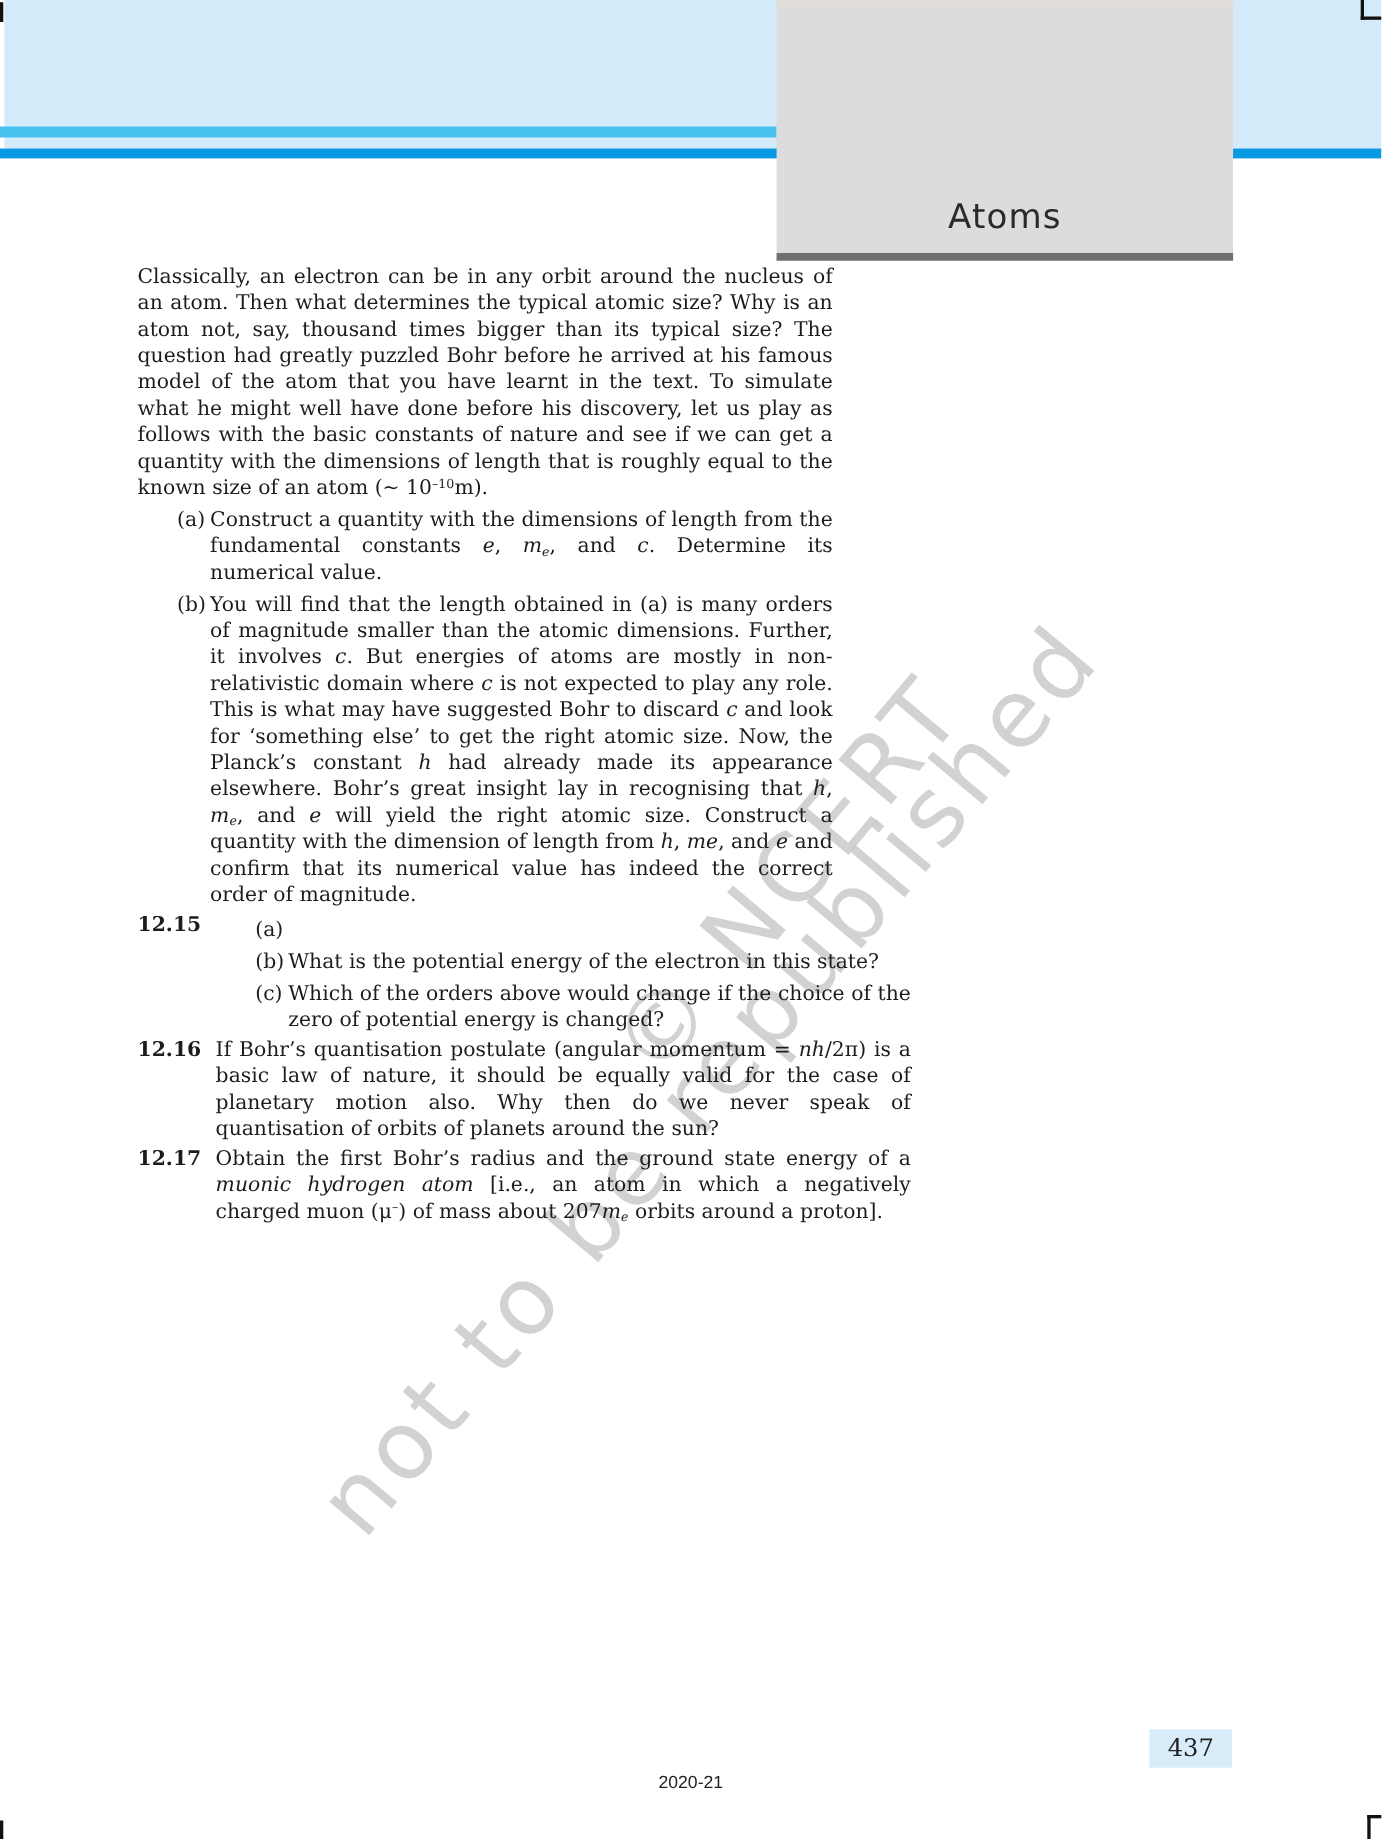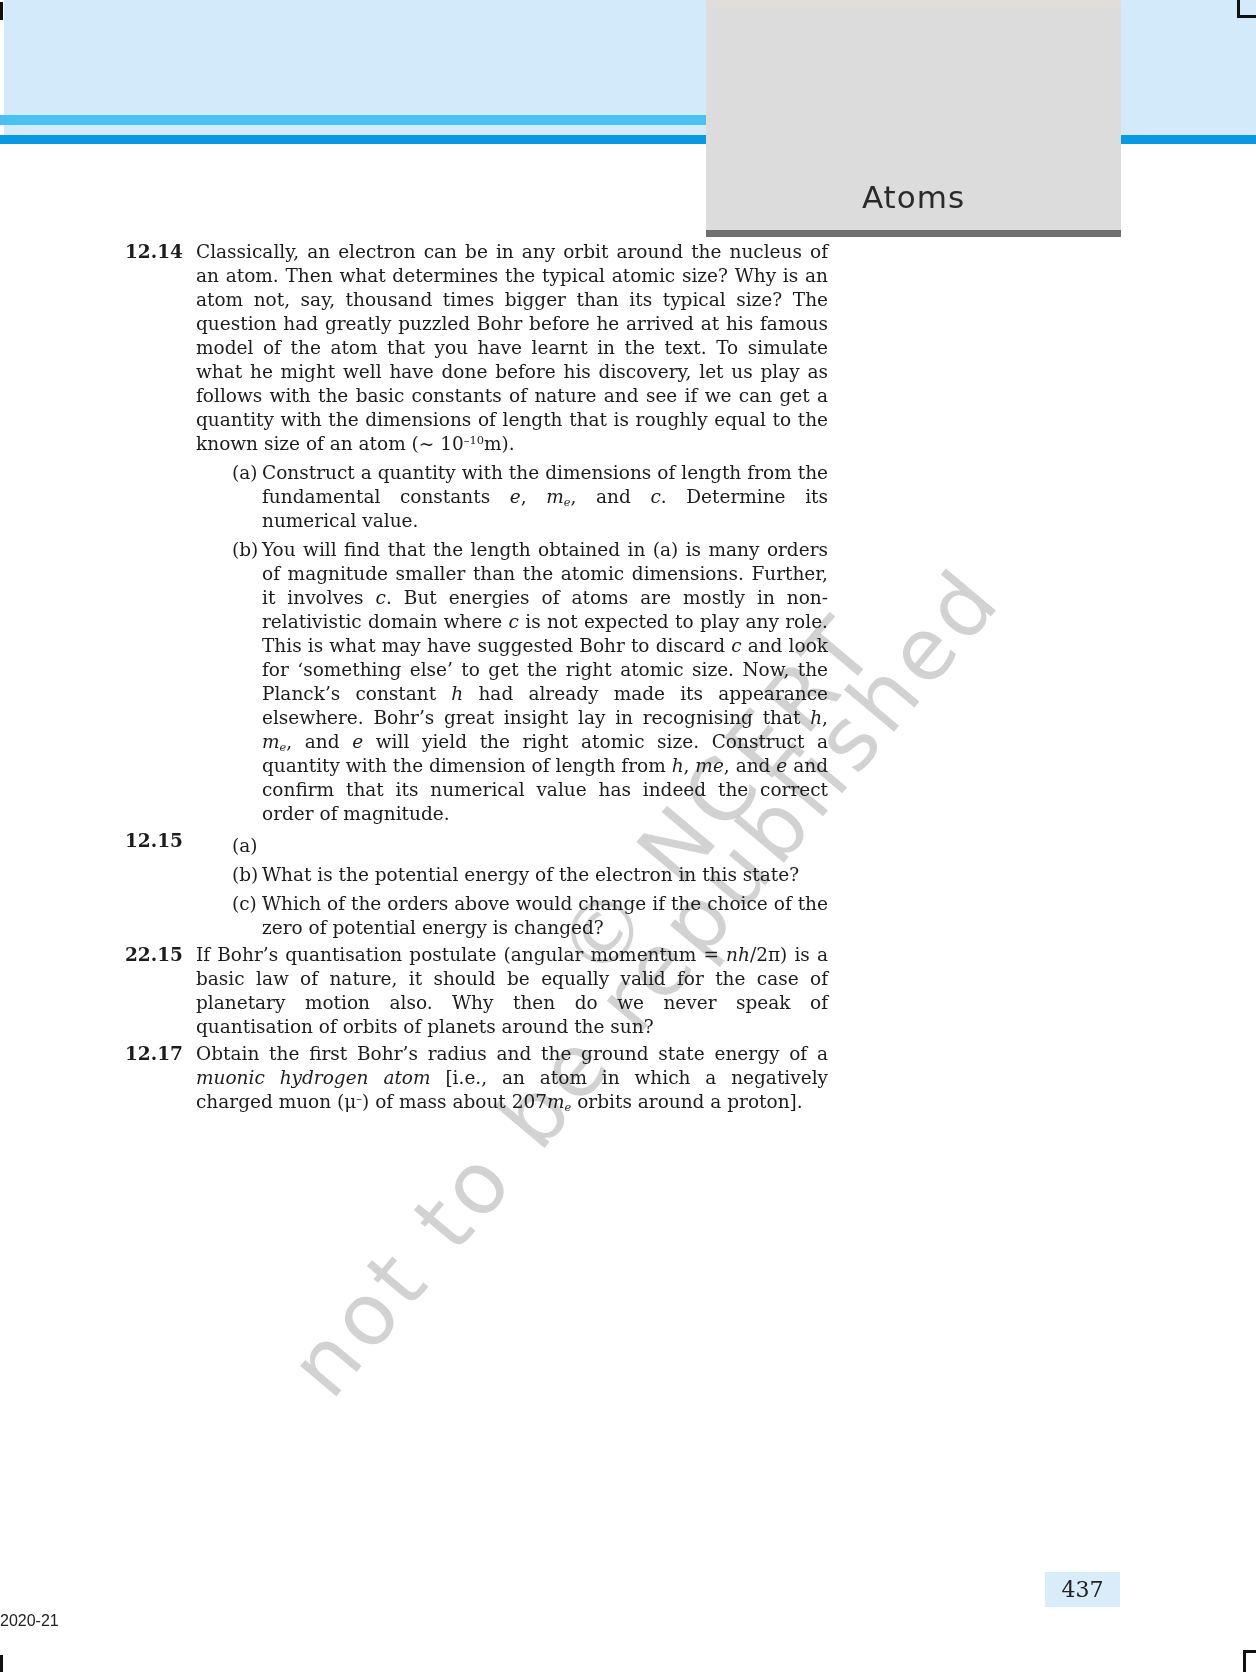--- a/index.html
+++ b/index.html
@@ -65,21 +65,21 @@
   sup.seg-sup{font-size:0.62em;line-height:0;vertical-align:0.5em;}
   i.seg-italic{font-style:italic;}
   
   .page-number-box{
     position:absolute;left:1045px;top:1572px;width:75px;height:35px;
     background:#d9ecfa;z-index:2;
     display:flex;align-items:center;justify-content:center;
     font-size:22px;color:#222;
   }
   .footer-text{
-    position:absolute;left:0;top:1612px;width:1256px;
+    position:absolute;left:0;top:1612px;width:1256px;text-align:center;
     font-family:"Liberation Sans","DejaVu Sans",sans-serif;
     font-size:16px;color:#222;z-index:2;
   }
 </style>
 </head>
 <body>
 
 <div class="page">
 
   <div class="band-light"></div>
@@ -97,21 +97,20 @@
   <div class="mark mark-bottom-left"></div>
   <div class="mark mark-bottom-right"></div>
 
   <div class="watermark">
     <div class="wm-line wm-line1">© NCERT</div>
     <div class="wm-line wm-line2">not to be republished</div>
   </div>
 
   <div class="problems">
       <div class="problem">
-        <span class="prob-number">12.14</span>
         <div class="prob-body">
           <p class="prob-text jt"><span class="seg">Classically, an electron can be in any orbit around the nucleus of an atom. Then what determines the typical atomic size? Why is an atom not, say, thousand times bigger than its typical size? The question had greatly puzzled Bohr before he arrived at his famous model of the atom that you have learnt in the text. To simulate what he might well have done before his discovery, let us play as follows with the basic constants of nature and see if we can get a quantity with the dimensions of length that is roughly equal to the known size of an atom (~ 10</span><sup class="seg-sup">–10</sup><span class="seg">m).</span></p>
           <div class="part">
             <span class="part-label">(a)</span>
             <p class="part-text jt"><span class="seg">Construct a quantity with the dimensions of length from the fundamental constants </span><i class="seg-italic">e</i><span class="seg">, </span><i class="seg-italic">m</i><sub class="seg-sub">e</sub><span class="seg">, and </span><i class="seg-italic">c</i><span class="seg">. Determine its numerical value.</span></p>
           </div>
           <div class="part">
             <span class="part-label">(b)</span>
             <p class="part-text jt"><span class="seg">You will find that the length obtained in (a) is many orders of magnitude smaller than the atomic dimensions. Further, it involves </span><i class="seg-italic">c</i><span class="seg">. But energies of atoms are mostly in non-relativistic domain where </span><i class="seg-italic">c</i><span class="seg"> is not expected to play any role. This is what may have suggested Bohr to discard </span><i class="seg-italic">c</i><span class="seg"> and look for ‘something else’ to get the right atomic size. Now, the Planck’s constant </span><i class="seg-italic">h</i><span class="seg"> had already made its appearance elsewhere. Bohr’s great insight lay in recognising that </span><i class="seg-italic">h</i><span class="seg">, </span><i class="seg-italic">m</i><sub class="seg-sub">e</sub><span class="seg">, and </span><i class="seg-italic">e</i><span class="seg"> will yield the right atomic size. Construct a quantity with the dimension of length from </span><i class="seg-italic">h</i><span class="seg">, </span><i class="seg-italic">me</i><span class="seg">, and </span><i class="seg-italic">e</i><span class="seg"> and confirm that its numerical value has indeed the correct order of magnitude.</span></p>
           </div>
@@ -127,21 +126,21 @@
             <span class="part-label">(b)</span>
             <p class="part-text jt"><span class="seg">What is the potential energy of the electron in this state?</span></p>
           </div>
           <div class="part">
             <span class="part-label">(c)</span>
             <p class="part-text jt"><span class="seg">Which of the orders above would change if the choice of the zero of potential energy is changed?</span></p>
           </div>
         </div>
       </div>
       <div class="problem">
-        <span class="prob-number">22.15</span>
+        <span class="prob-number">12.16</span>
         <div class="prob-body">
           <p class="prob-text jt"><span class="seg">If Bohr’s quantisation postulate (angular momentum = </span><i class="seg-italic">nh</i><span class="seg">/2π) is a basic law of nature, it should be equally valid for the case of planetary motion also. Why then do we never speak of quantisation of orbits of planets around the sun?</span></p>
         </div>
       </div>
       <div class="problem">
         <span class="prob-number">12.17</span>
         <div class="prob-body">
           <p class="prob-text jt"><span class="seg">Obtain the first Bohr’s radius and the ground state energy of a </span><i class="seg-italic">muonic hydrogen atom</i><span class="seg"> [i.e., an atom in which a negatively charged muon (μ</span><sup class="seg-sup">–</sup><span class="seg">) of mass about 207</span><i class="seg-italic">m</i><sub class="seg-sub">e</sub><span class="seg"> orbits around a proton].</span></p>
         </div>
       </div>

